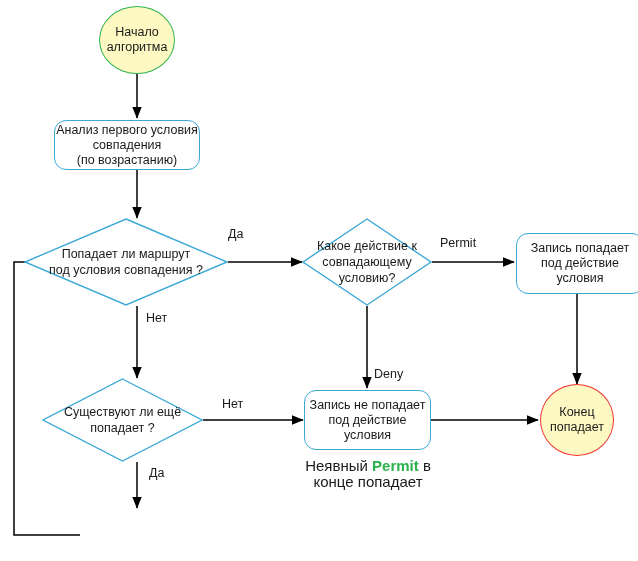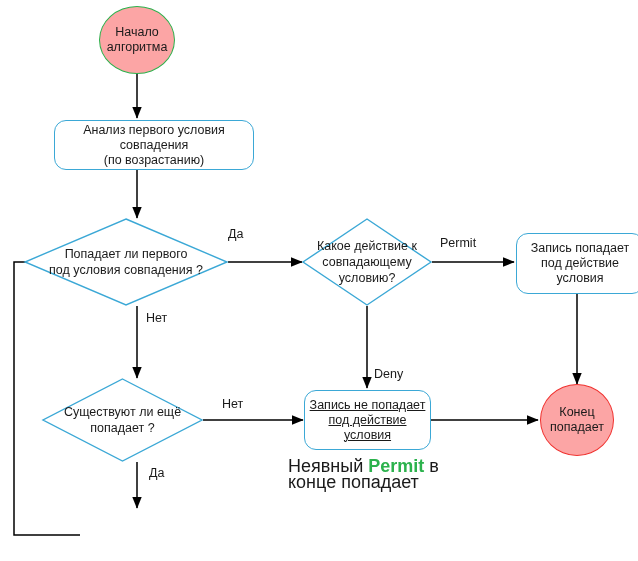--- a/index.html
+++ b/index.html
@@ -35,21 +35,21 @@
     line-height: 15px;
     white-space: pre-line;
   }
   .node.proc {
     border: 1.6px solid #3ba8d6;
     border-radius: 12px;
     background: #ffffff;
   }
   .node.terminator {
     border-radius: 50%;
-    background: #fca5a5;
+    background: #fef9c3;
   }
   .node.terminator.start { border: 1.6px solid #2bb24c; }
   .node.terminator.end   { border: 1.6px solid #f0312e; }
   .diamond-wrap {
     position: absolute;
     display: flex;
     align-items: center;
     justify-content: center;
   }
   .diamond-wrap svg {
@@ -70,22 +70,22 @@
   }
   .edge-label {
     position: absolute;
     color: #1a1a1a;
     font-size: 12.5px;
     line-height: 14px;
     white-space: nowrap;
   }
   .note {
     position: absolute;
-    text-align: left;
-    font-size: 18px;
+    text-align: center;
+    font-size: 15px;
     line-height: 16px;
     color: #1a1a1a;
     white-space: nowrap;
   }
   .note b {
     color: #2bb24c;
     font-weight: bold;
   }
 </style>
 </head>
@@ -121,31 +121,31 @@
     <path d="M137,462 L137,508" stroke="#000000" stroke-width="1.5" fill="none" marker-end="url(#arrow)"></path>
 
     <path d="M80,535 L14,535 L14,262 L66,262" stroke="#000000" stroke-width="1.5" fill="none" marker-end="url(#arrow)"></path>
   </svg>
 
   <div class="node terminator start" style="left:99px; top:6px; width:76px; height:68px;">
     <span>Начало
 алгоритма</span>
   </div>
 
-  <div class="node proc" style="left:54px; top:120px; width:200px; height:50px;">
+  <div class="node proc" style="left:54px; top:120px; width:146px; height:50px;">
     <span>Анализ первого условия
 совпадения
 (по возрастанию)</span>
   </div>
 
   <div class="diamond-wrap" style="left:24px; top:218px; width:204px; height:88px;">
     <svg width="204" height="88" viewBox="0 0 204 88">
       <polygon points="102,1 203,44 102,87 1,44" fill="#ffffff" stroke="#3ba8d6" stroke-width="1.4"></polygon>
     </svg>
-    <div class="diamond-label">Попадает ли первого
+    <div class="diamond-label">Попадает ли маршрут
 под условия совпадения ?</div>
   </div>
 
   <div class="diamond-wrap" style="left:302px; top:218px; width:130px; height:88px;">
     <svg width="130" height="88" viewBox="0 0 130 88">
       <polygon points="65,1 129,44 65,87 1,44" fill="#ffffff" stroke="#3ba8d6" stroke-width="1.4"></polygon>
     </svg>
     <div class="diamond-label" style="width:150px;">Какое  действие к
 совпадающему
 условию?</div>
@@ -158,21 +158,21 @@
   </div>
 
   <div class="diamond-wrap" style="left:42px; top:378px; width:161px; height:84px;">
     <svg width="161" height="84" viewBox="0 0 161 84">
       <polygon points="80.5,1 160,42 80.5,83 1,42" fill="#ffffff" stroke="#3ba8d6" stroke-width="1.4"></polygon>
     </svg>
     <div class="diamond-label" style="width:180px;">Существуют ли ещё
 попадает ?</div>
   </div>
 
-  <div class="node proc" style="left:304px; top:390px; width:127px; height:60px;text-decoration:underline;">
+  <div class="node proc" style="left:304px; top:390px; width:127px; height:60px;">
     <span>Запись не попадает
 под действие
 условия</span>
   </div>
 
   <div class="node terminator end" style="left:540px; top:384px; width:74px; height:72px;">
     <span>Конец
 попадает</span>
   </div>
 

